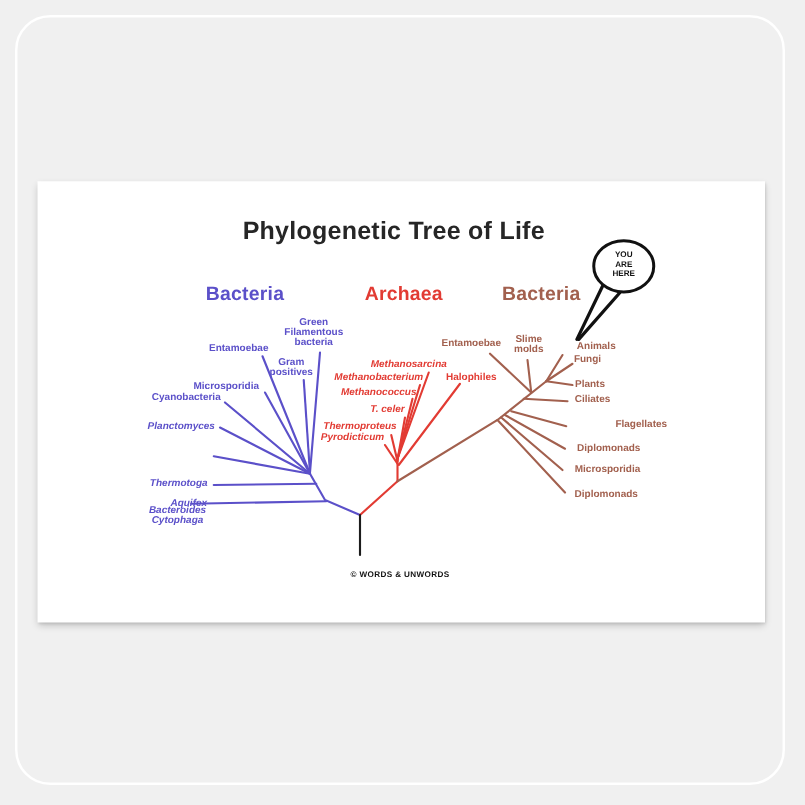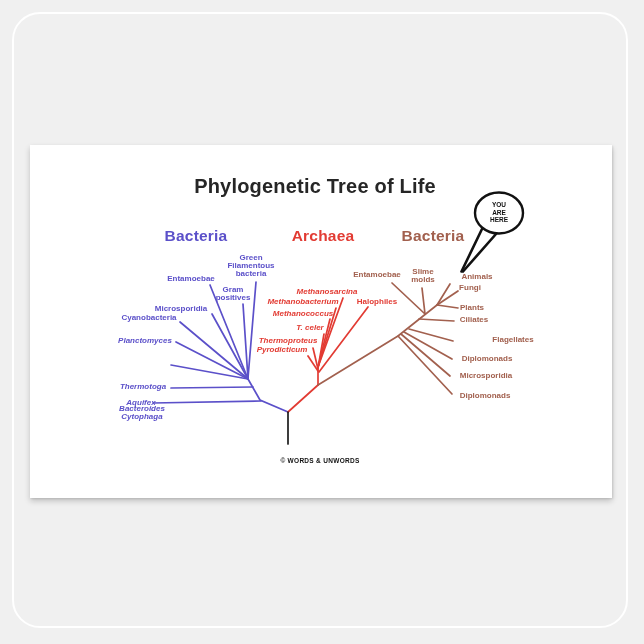--- a/index.html
+++ b/index.html
@@ -103,21 +103,21 @@
       <div>positives</div>
     </div>
     <div class="lbl tx c-b" style="left:151px;top:164px;">Microsporidia</div>
     <div class="lbl tx c-b" style="left:119px;top:173px;">Cyanobacteria</div>
     <div class="lbl tx c-b it" style="left:115px;top:196px;">Planctomyces</div>
     <div class="lbl tx c-b it" style="left:112px;top:220px;margin-top:48px;">
       <div>Bacteroides</div>
       <div>Cytophaga</div>
     </div>
     <div class="lbl tx c-b it" style="left:113px;top:242px;">Thermotoga</div>
-    <div class="lbl tx c-b it" style="left:111px;top:258px;">Aquifex</div>
+    <div class="lbl tx c-b it" style="left:121px;top:258px;">Aquifex</div>
 
     <div class="lbl tx c-a it" style="left:297px;top:147px;">Methanosarcina</div>
     <div class="lbl tx c-a it" style="left:273px;top:157px;">Methanobacterium</div>
     <div class="lbl tx c-a" style="left:347px;top:157px;">Halophiles</div>
     <div class="lbl tx c-a it" style="left:273px;top:169px;">Methanococcus</div>
     <div class="lbl tx c-a it" style="left:280px;top:183px;">T. celer</div>
     <div class="lbl tx c-a it" style="left:258px;top:196px;">Thermoproteus</div>
     <div class="lbl tx c-a it" style="left:252px;top:205px;">Pyrodicticum</div>
 
     <div class="lbl tx c-e" style="left:347px;top:130px;">Entamoebae</div>

